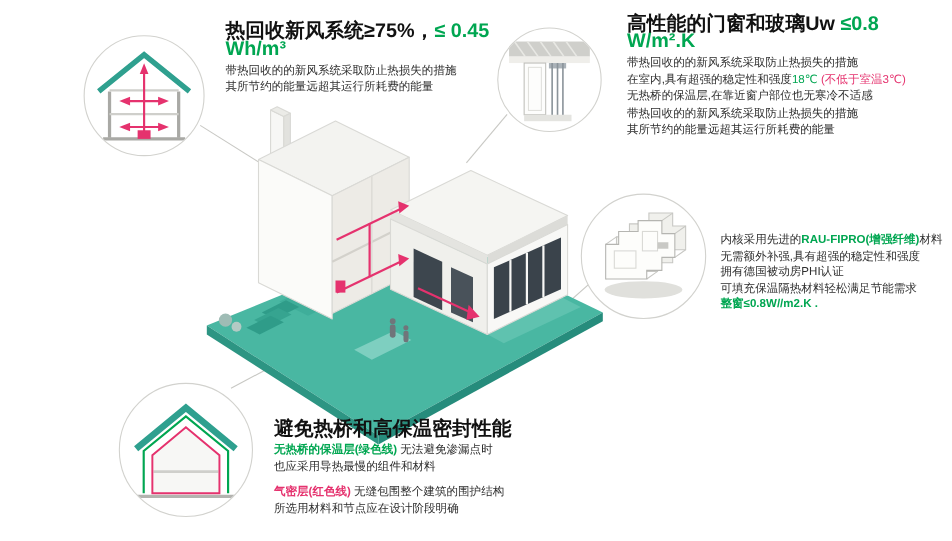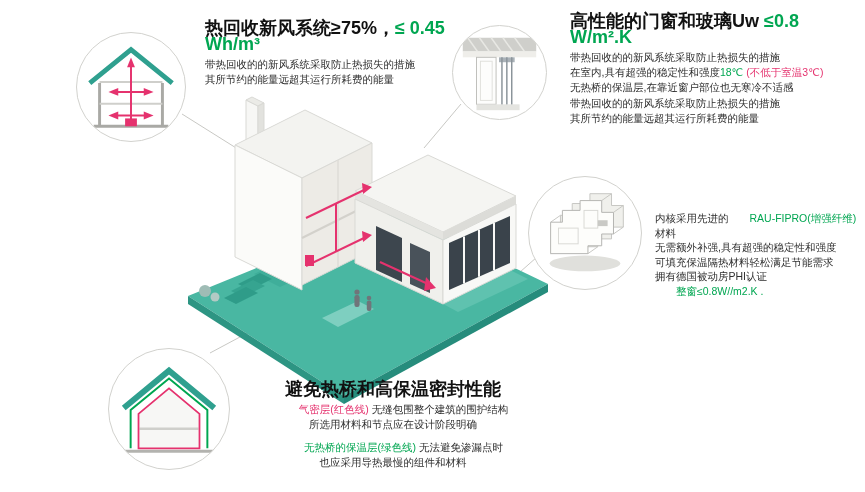--- a/index.html
+++ b/index.html
@@ -5,21 +5,21 @@
   html,body{margin:0;padding:0;background:#fff;}
   .canvas{position:relative;width:865px;height:492px;background:#fff;overflow:hidden;
           font-family:"Liberation Sans","DejaVu Sans",sans-serif;}
   svg{display:block;}
   .scene{position:absolute;left:0;top:0;}
   .callout{position:absolute;border-radius:50%;border:1px solid #d2d2ce;background:#fff;overflow:hidden;box-sizing:border-box;}
   .txt{position:absolute;font-size:10.5px;line-height:15px;color:#2e2e2e;}
   .title{font-size:18px;font-weight:bold;color:#111;line-height:16px;margin-bottom:5px;}
   .green{color:#00a651;}
   .red{color:#e5326e;}
-  .bold{font-weight:normal;padding-left:21px;}
+  .bold{font-weight:bold;}
   .b2 .line{line-height:15.2px;}
   .b3 .line{line-height:14.5px;}
   .footnote{font-size:9px;color:#777;margin-top:7px;line-height:12px;}
   .para{margin-bottom:8px;}
 </style>
 </head>
 <body>
 
 <div class="canvas">
 
@@ -184,30 +184,30 @@
     <div class="line">带热回收的的新风系统采取防止热损失的措施</div>
     <div class="line"><span>在室内,具有超强的稳定性和强度</span><span class="green">18℃</span><span class="red"> (不低于室温3℃)</span></div>
     <div class="line">无热桥的保温层,在靠近窗户部位也无寒冷不适感</div>
     <div class="line">带热回收的的新风系统采取防止热损失的措施</div>
     <div class="line">其所节约的能量远超其运行所耗费的能量</div>
   </div>
 
   <div class="txt b3" style="left:655px;top:211px;width:208px;">
     <div class="line"><span>内核采用先进的</span><span class="green bold">RAU-FIPRO(增强纤维)</span><span>材料</span></div>
     <div class="line">无需额外补强,具有超强的稳定性和强度</div>
+    <div class="line">拥有德国被动房PHI认证</div>
     <div class="line">可填充保温隔热材料轻松满足节能需求</div>
-    <div class="line">拥有德国被动房PHI认证</div>
     <div class="line green bold">整窗≤0.8W//m2.K .</div>
   </div>
 
-  <div class="txt b4" style="left:233px;top:381px;width:320px;text-align:center;">
+  <div class="txt b4" style="left:249px;top:381px;width:320px;">
     <div class="title">避免热桥和高保温密封性能</div>
+    <div class="para">
+      <div class="line"><span class="green bold">无热桥的保温层(绿色线)</span><span> 无法避免渗漏点时</span></div>
+      <div class="line">也应采用导热最慢的组件和材料</div>
+    </div>
     <div class="para">
       <div class="line"><span class="red bold">气密层(红色线)</span><span> 无缝包围整个建筑的围护结构</span></div>
       <div class="line">所选用材料和节点应在设计阶段明确</div>
     </div>
-    <div class="para">
-      <div class="line"><span class="green bold">无热桥的保温层(绿色线)</span><span> 无法避免渗漏点时</span></div>
-      <div class="line">也应采用导热最慢的组件和材料</div>
-    </div>
   </div>
 
 </div>
 
 </body></html>

